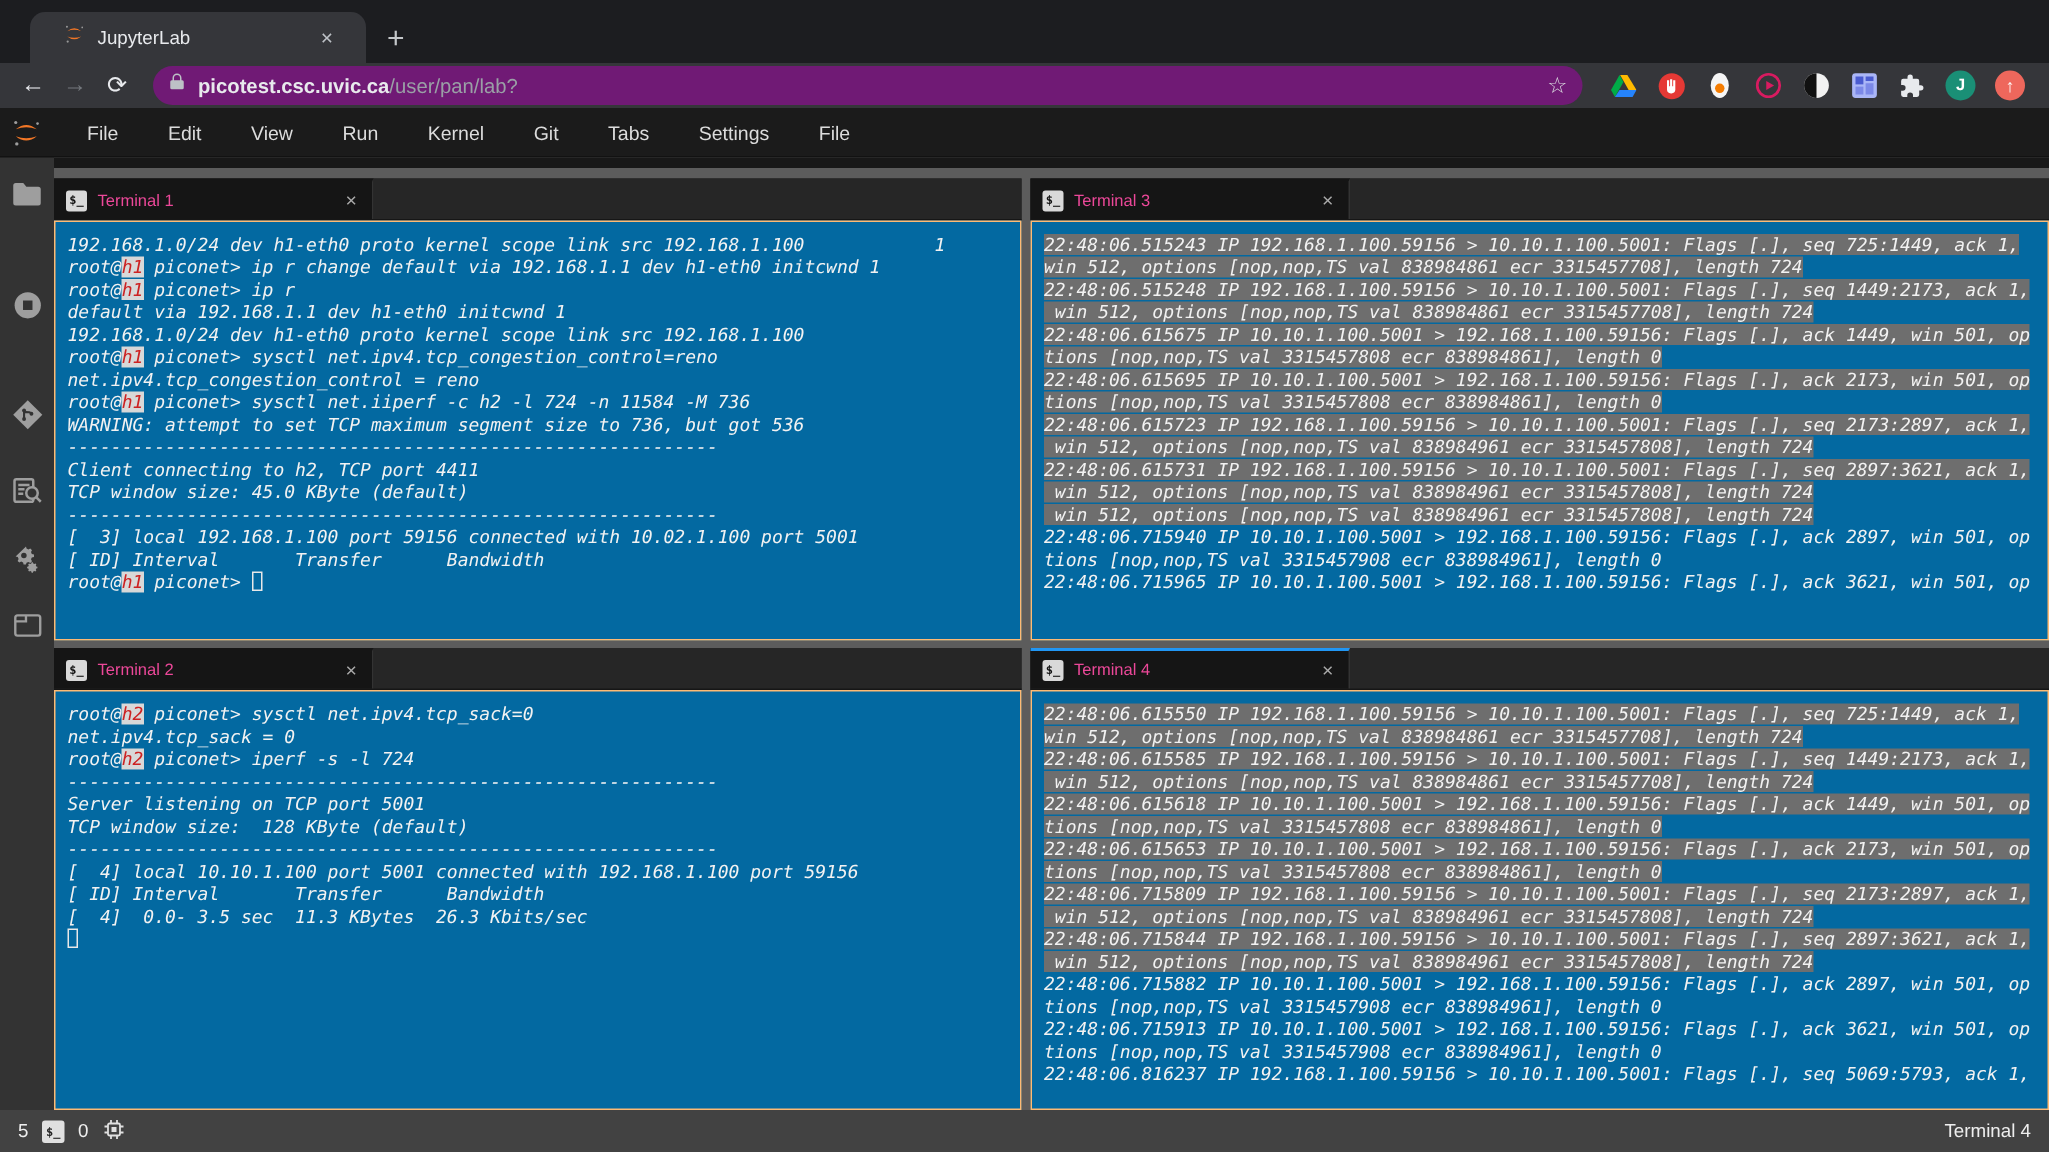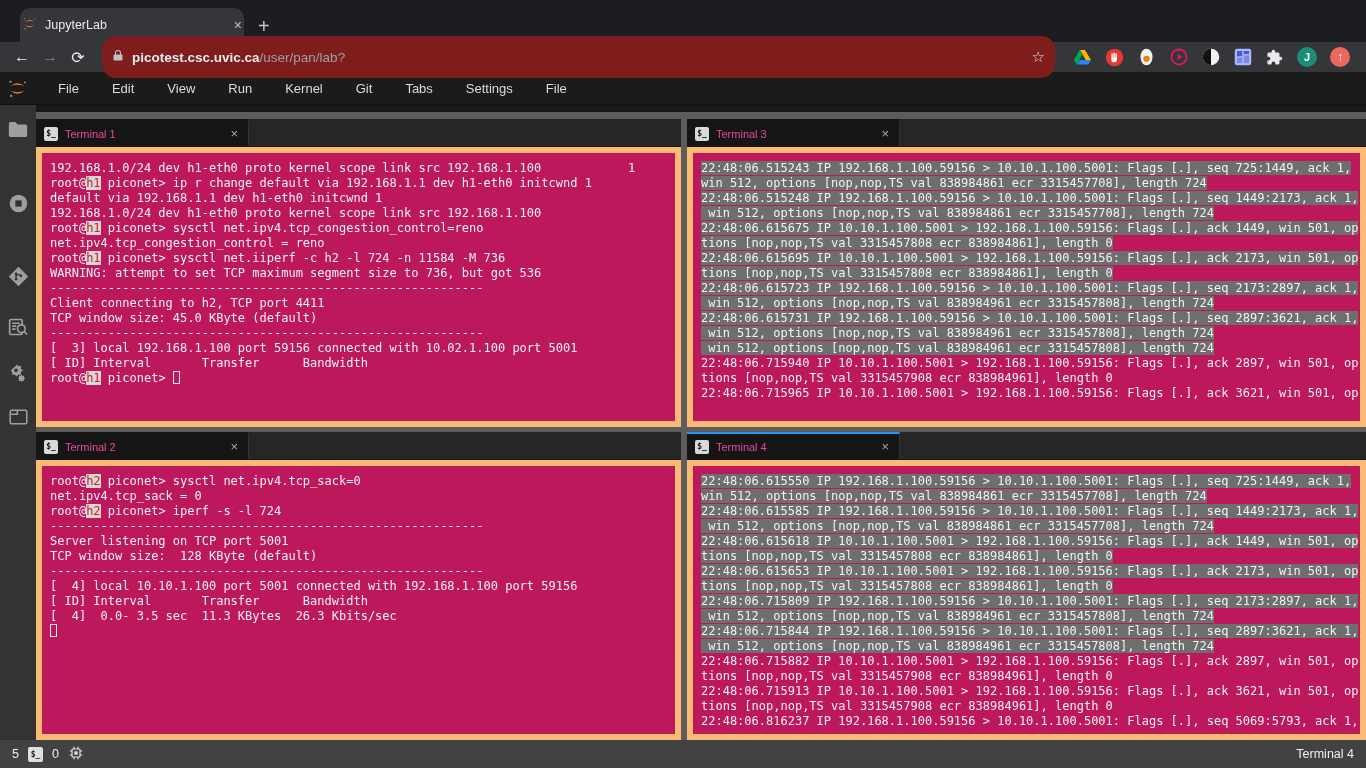--- a/index.html
+++ b/index.html
@@ -1,30 +1,30 @@
 <!DOCTYPE html>
 <html><head>
 <meta charset="utf-8">
 <style>
   * { margin:0; padding:0; box-sizing:border-box; }
   html,body { width:1366px; height:768px; overflow:hidden; background:#000; font-family:"Liberation Sans", sans-serif; }
 
   
   .tabstrip { height:42px; background:#1c1d20; display:flex; align-items:flex-end; }
   .btab { margin-left:20px; width:224px; height:34px; background:#35363a; border-radius:10px 10px 0 0;
-          display:flex; align-items:center; padding:0 2px; gap:8px; }
+          display:flex; align-items:center; padding:0 22px; gap:8px; }
   .btab-title { color:#e8eaed; font-size:12.5px; flex:1; white-space:nowrap; }
   .btab-close { color:#bdc1c6; font-size:14px; cursor:default; }
   .newtab { color:#c4c7ca; font-size:20px; margin:0 0 6px 14px; line-height:1; }
 
   .toolbar { height:30px; background:#35363a; display:flex; align-items:center; padding:0 10px; gap:4px; }
   .navbtn { width:24px; height:24px; display:flex; align-items:center; justify-content:center;
             color:#e8eaed; font-size:16px; }
   .navbtn.dim { color:#74787d; }
-  .urlpill { flex:1; height:42px; background:#7f1d1d; border-radius:14px; margin:0 6px 0 8px;
+  .urlpill { flex:1; height:26px; background:#701a75; border-radius:14px; margin:0 6px 0 8px;
              display:flex; align-items:center; padding:0 10px; gap:8px; min-width:0; }
   .urltext { font-size:13.5px; white-space:nowrap; overflow:hidden; }
   .urldomain { color:#e8eaed; font-weight:bold; }
   .urlpath { color:#9aa0a6; }
   .url-star { margin-left:auto; color:#dadce0; font-size:15px; }
   .extrow { display:flex; align-items:center; gap:13px; padding:0 6px 0 8px; }
   .ext { width:19px; height:19px; display:flex; align-items:center; justify-content:center; }
   .avatar { width:20px; height:20px; border-radius:50%; background:#1a8f76; color:#fff;
             font-size:11px; font-weight:bold; display:flex; align-items:center; justify-content:center; }
   .update-badge { width:20px; height:20px; border-radius:50%; background:#ee675c; color:#fff;
@@ -46,21 +46,21 @@
   .ptabbar { height:28px; background:#262626; display:flex; border-bottom:1px solid #161616; flex:none; }
   .ptab { width:213px; background:#151515; display:flex; align-items:center; padding:0 8px; gap:7px;
           border-top:2px solid transparent; border-right:1px solid #333; }
   .ptab.focused { border-top:2px solid #2196f3; }
   .ptab-label { color:#ec4899; font-size:11px; flex:1; white-space:nowrap; }
   .ptab-close { color:#aaaaaa; font-size:13px; padding-right:2px; }
   .term-icon { width:14px; height:14px; background:#d9d9d9; border-radius:2px; color:#111;
                font-family:"DejaVu Sans Mono", monospace; font-size:8px; font-weight:bold;
                display:flex; align-items:center; justify-content:center; flex:none; }
 
-  .pterm { flex:1; background:#be185d; border:6px solid #fdba74; overflow:hidden; padding:8px 0 0 8px; }
+  .pterm { flex:1; background:#0369a1; border:1px solid #fdba74; overflow:hidden; padding:8px 0 0 8px;font-style:italic; }
   .term-line { height:15px; font-family:"DejaVu Sans Mono", monospace; font-size:12px; line-height:15px;
                color:#f2f2f2; white-space:pre; }
   .term-line .sel { background:#6e6e6e; }
   .term-line .hl { color:#cc2222; background:#d8d8d8; }
   .cursor { display:inline-block; width:7px; height:13px; border:1px solid #e8e8e8; vertical-align:-2px; }
 
   
   .statusbar { height:28px; background:#424242; display:flex; align-items:center; padding:0 12px;
                color:#eeeeee; font-size:12.5px; gap:9px; }
   .statusbar .right { margin-left:auto; }
@@ -227,20 +227,21 @@
       <div class="ptabbar">
         <div class="ptab">
           <span class="term-icon">$_</span>
           <span class="ptab-label">Terminal 1</span>
           <span class="ptab-close">×</span>
         </div>
       </div>
       <div class="pterm">
           <div class="term-line"><span><span>192.168.1.0/24 dev h1-eth0 proto kernel scope link src 192.168.1.100            1</span></span></div>
           <div class="term-line"><span><span>root@</span><span class="hl">h1</span><span> piconet&gt; ip r change default via 192.168.1.1 dev h1-eth0 initcwnd 1</span></span></div>
+          <div class="term-line"><span><span>root@</span><span class="hl">h1</span><span> piconet&gt; ip r</span></span></div>
           <div class="term-line"><span><span>default via 192.168.1.1 dev h1-eth0 initcwnd 1</span></span></div>
           <div class="term-line"><span><span>192.168.1.0/24 dev h1-eth0 proto kernel scope link src 192.168.1.100</span></span></div>
           <div class="term-line"><span><span>root@</span><span class="hl">h1</span><span> piconet&gt; sysctl net.ipv4.tcp_congestion_control=reno</span></span></div>
           <div class="term-line"><span><span>net.ipv4.tcp_congestion_control = reno</span></span></div>
           <div class="term-line"><span><span>root@</span><span class="hl">h1</span><span> piconet&gt; sysctl net.iiperf -c h2 -l 724 -n 11584 -M 736</span></span></div>
           <div class="term-line"><span><span>WARNING: attempt to set TCP maximum segment size to 736, but got 536</span></span></div>
           <div class="term-line"><span><span>------------------------------------------------------------</span></span></div>
           <div class="term-line"><span><span>Client connecting to h2, TCP port 4411</span></span></div>
           <div class="term-line"><span><span>TCP window size: 45.0 KByte (default)</span></span></div>
           <div class="term-line"><span><span>------------------------------------------------------------</span></span></div>

